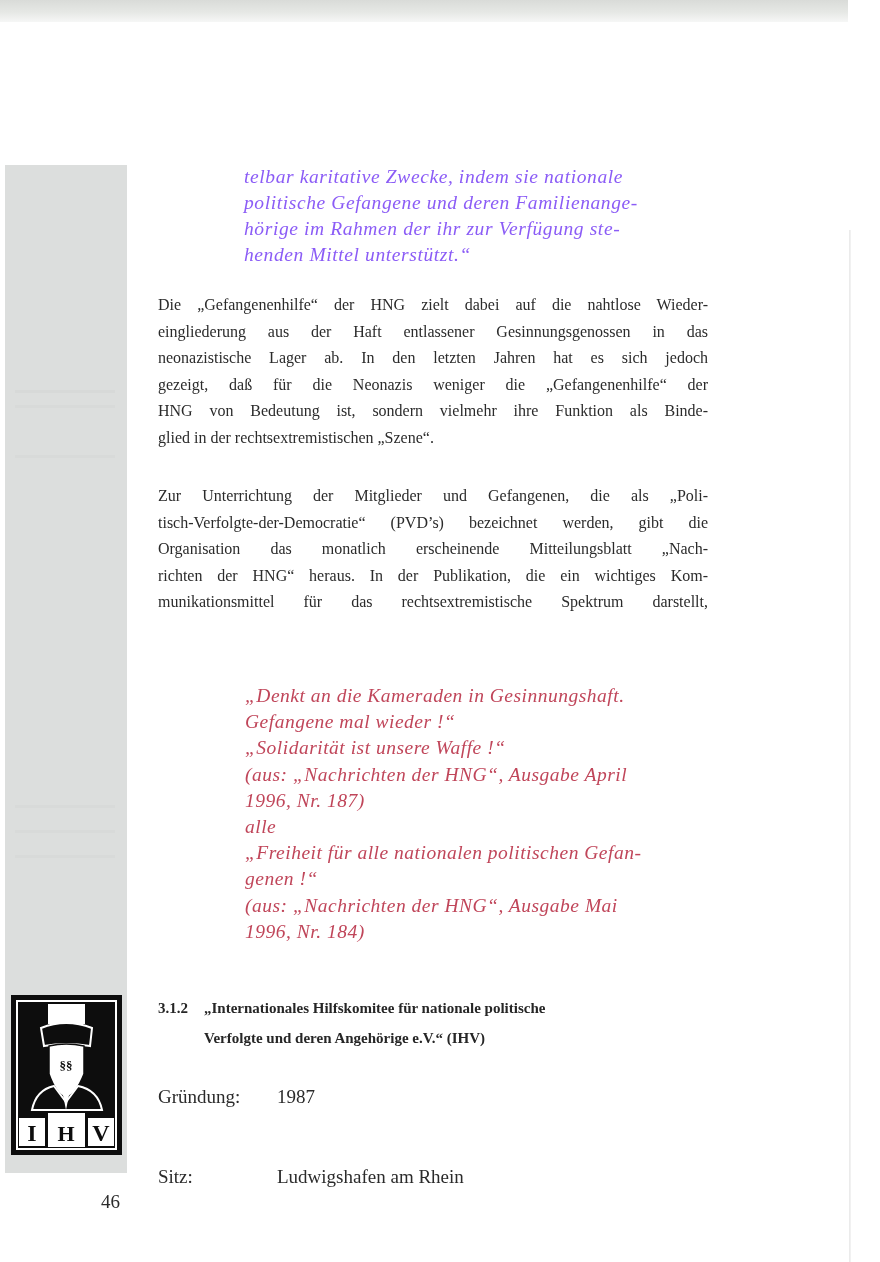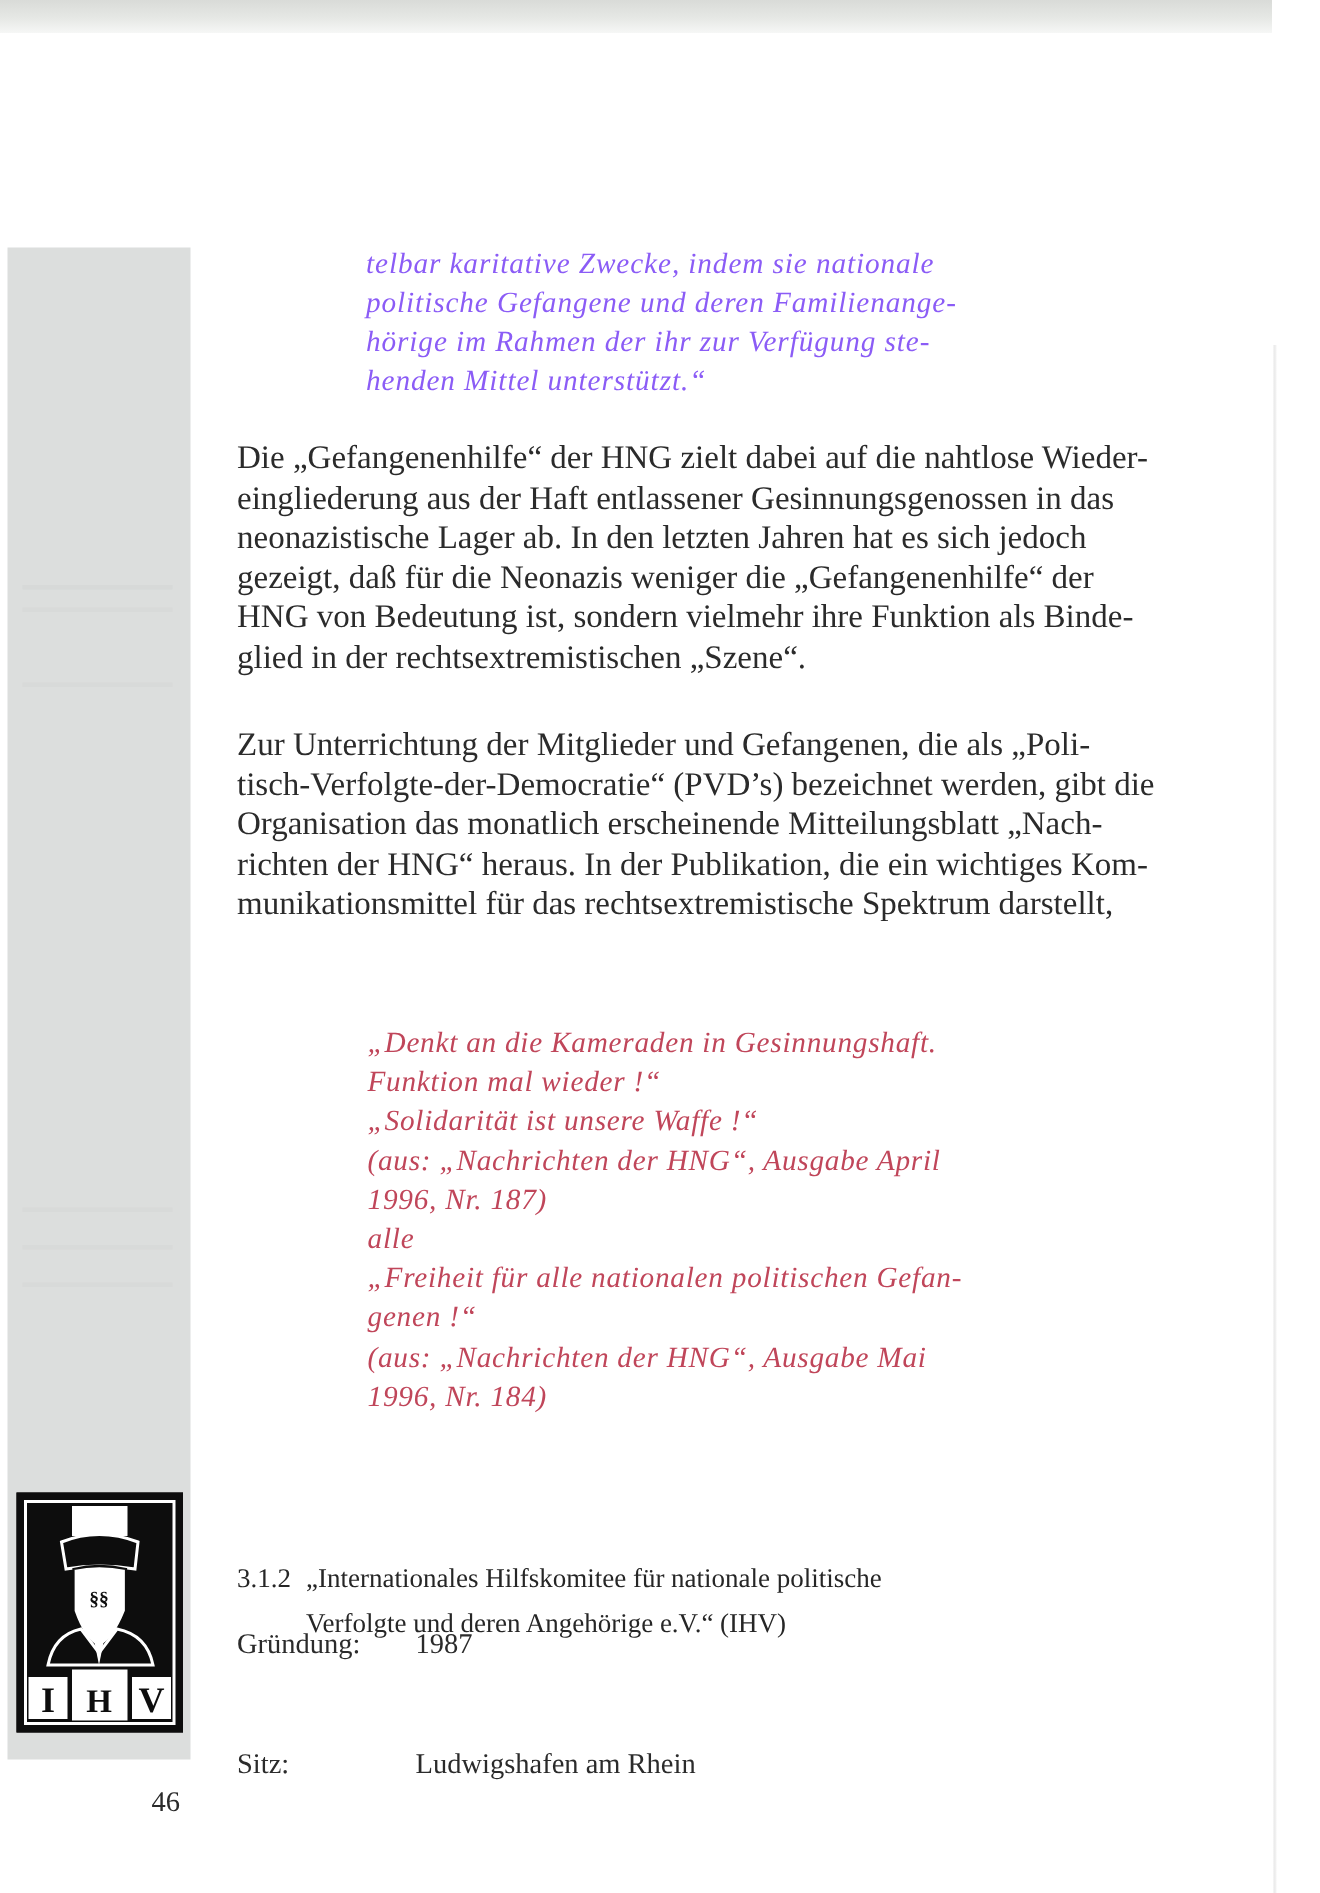--- a/index.html
+++ b/index.html
@@ -31,34 +31,34 @@
   }
   .logo svg { display:block; }
   .quote-block {
     position:absolute; left:244px; top:164px; width:440px;
     font-style:italic; color:#8b5cf6; font-size:19.5px; line-height:26px;
     letter-spacing:0.6px;
   }
   .quote-line { white-space:nowrap; }
   .para {
     position:absolute; left:158px; width:550px;
-    font-size:22px; line-height:26.6px; color:#2b2b2b;
+    font-size:16px; line-height:26.6px; color:#2b2b2b;
     text-align:justify;
   }
   .para .line { display:block; white-space:nowrap; text-align-last:justify; height:26.6px; }
   .para .line.last { text-align-last:left; }
   .slogans {
     position:absolute; left:245px; top:683px; width:440px;
     font-style:italic; color:#c0465a; font-size:19.5px; line-height:26.2px;
     letter-spacing:0.5px;
   }
   .slogans .line { display:block; white-space:nowrap; }
   .heading {
-    position:absolute; left:158px; top:1037px; width:620px;
-    font-weight:normal; font-size:18px; line-height:30px; color:#262626;
+    position:absolute; left:158px; top:993px; width:620px;
+    font-weight:bold; font-size:15px; line-height:30px; color:#262626;
   }
   .heading .num { display:inline-block; width:46px; }
   .heading .l2 { padding-left:46px; display:block; }
   .meta {
     position:absolute; left:158px; font-size:19px; color:#2b2b2b;margin-top:35px;
   }
   .meta .label { display:inline-block; width:119px; }
   .page-number {
     position:absolute; left:53px; top:1191px; font-size:19px; color:#2b2b2b;margin-left:48px;
   }
@@ -121,21 +121,21 @@
 <div class="para" style="top:483px">
   <span class="line">Zur Unterrichtung der Mitglieder und Gefangenen, die als „Poli-</span>
   <span class="line">tisch-Verfolgte-der-Democratie“ (PVD’s) bezeichnet werden, gibt die</span>
   <span class="line">Organisation das monatlich erscheinende Mitteilungsblatt „Nach-</span>
   <span class="line">richten der HNG“ heraus. In der Publikation, die ein wichtiges Kom-</span>
   <span class="line">munikationsmittel für das rechtsextremistische Spektrum darstellt,</span>
 </div>
 
 <div class="slogans">
   <span class="line">„Denkt an die Kameraden in Gesinnungshaft.</span>
-  <span class="line">Funktion mal wieder !“</span>
+  <span class="line">Gefangene mal wieder !“</span>
   <span class="line">„Solidarität ist unsere Waffe !“</span>
   <span class="line">(aus: „Nachrichten der HNG“, Ausgabe April</span>
   <span class="line">1996, Nr. 187)</span>
   <span class="line">alle</span>
   <span class="line">„Freiheit für alle nationalen politischen Gefan-</span>
   <span class="line">genen !“</span>
   <span class="line">(aus: „Nachrichten der HNG“, Ausgabe Mai</span>
   <span class="line">1996, Nr. 184)</span>
 </div>
 

